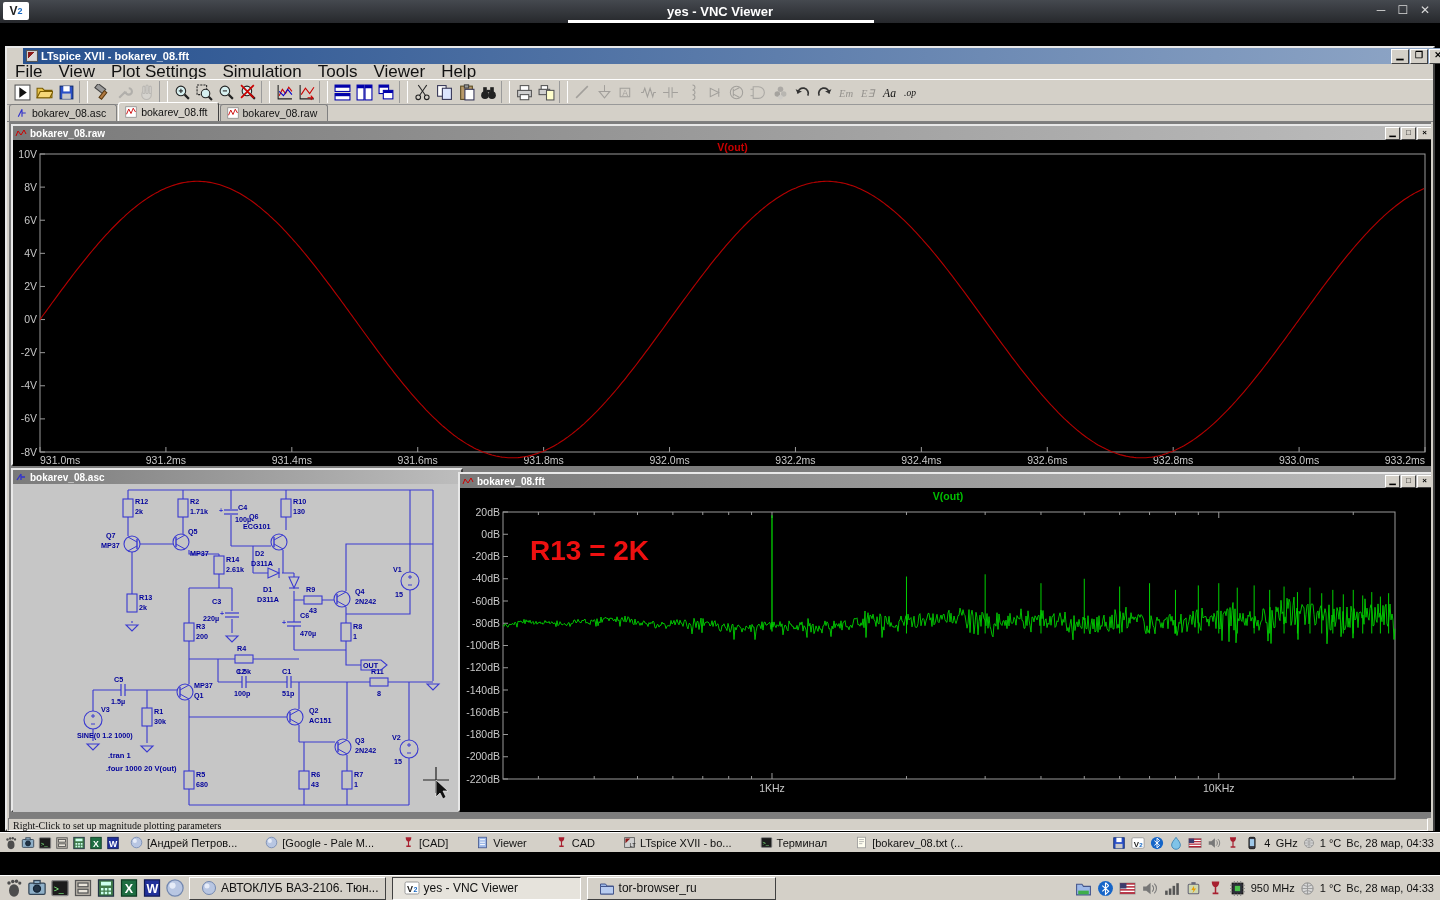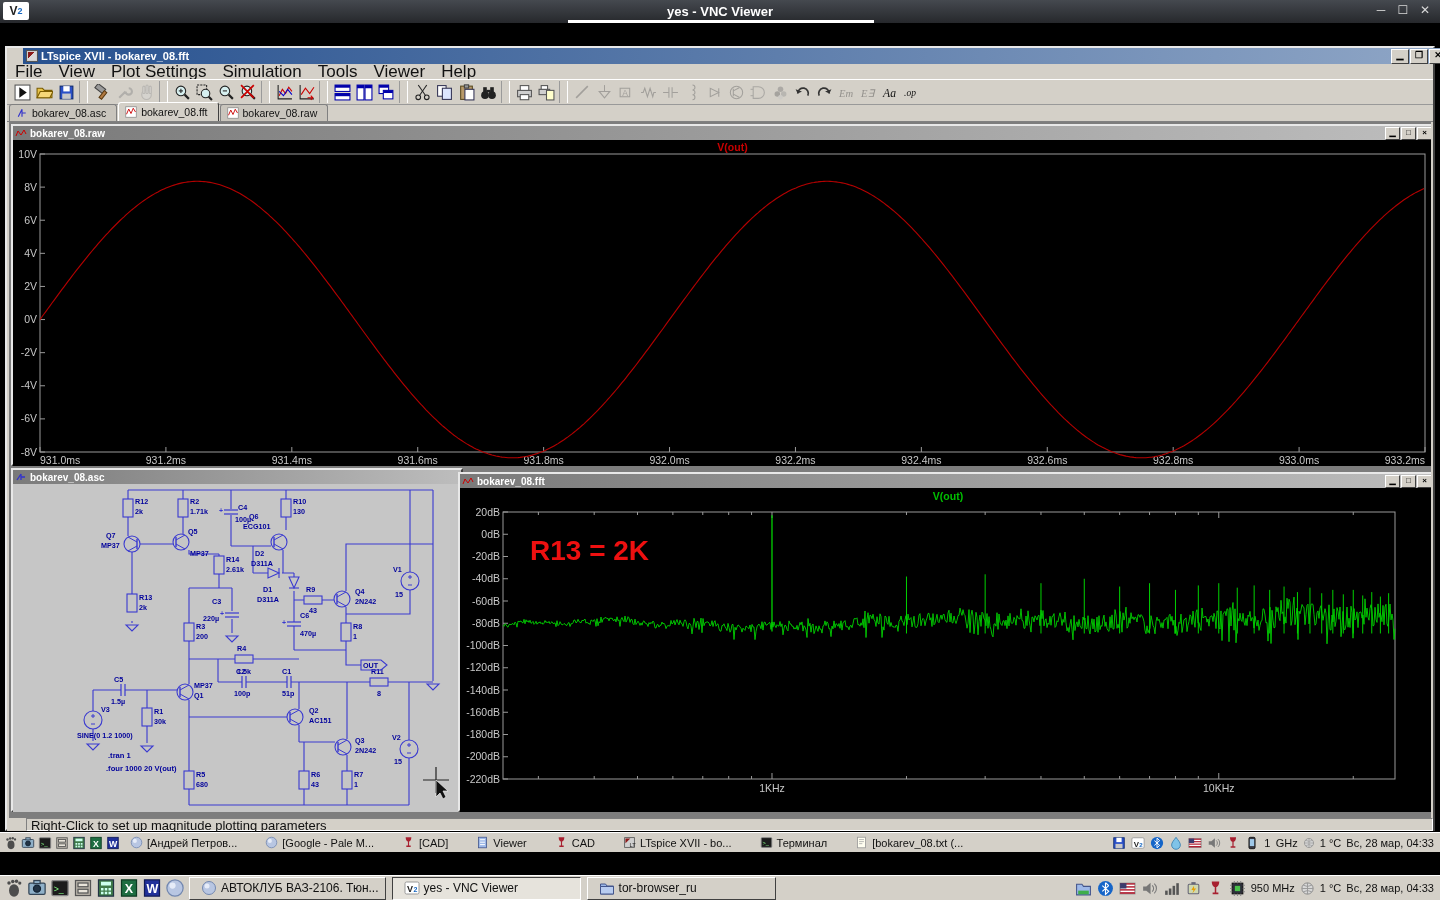--- a/index.html
+++ b/index.html
@@ -45,22 +45,22 @@
   .mdi-win{position:absolute;background:#d4d0c8;border:2px solid;border-color:#e8e8e8 #404040 #404040 #e8e8e8;box-sizing:border-box;}
   .mdi-title{height:14px;background:linear-gradient(90deg,#7a7a7a,#bdbdbd);display:flex;align-items:center;
     color:#fff;font-size:10px;font-weight:bold;gap:3px;padding-left:2px;position:relative;}
   .mdi-ctl{width:13px;height:11px;background:#d4d0c8;border:1px solid;border-color:#fff #404040 #404040 #fff;
     font-size:8px;line-height:9px;text-align:center;color:#000;font-weight:bold;}
   .mdi-controls{position:absolute;right:1px;top:1px;display:flex;gap:1px;}
   .mdi-body{position:absolute;left:0;top:14px;right:0;bottom:0;}
   .plot-body{background:#000;}
   #asc-body{background:#c6c6c6;font-weight:bold;}
   #lt-statusbar{left:0;top:770px;width:1426px;height:13px;background:#d4d0c8;display:flex;align-items:center;}
-  #status-field{margin-left:19px;padding:0 4px;font-size:13px;color:#111;height:13px;line-height:13px;
-    width:1420px;border:1px solid;border-color:#808080 #fff #fff #808080;box-sizing:border-box;}
+  #status-field{margin-left:1px;padding:0 4px;font-size:10px;color:#111;height:13px;line-height:13px;
+    width:1420px;border:1px solid;border-color:#808080 #fff #fff #808080;box-sizing:border-box;font-family:Liberation Serif, serif;}
 
   
   #inner-taskbar{left:0;top:832px;width:1440px;height:20px;background:#d4d0c8;
     border-top:1px solid #fff;box-sizing:border-box;display:flex;align-items:center;font-size:11px;color:#111;}
   #host-taskbar{left:0;top:875px;width:1440px;height:25px;background:#d4d0c8;
     border-top:1px solid #fff;box-sizing:border-box;display:flex;align-items:center;font-size:12px;color:#111;}
   .tb-launchers{display:flex;align-items:center;gap:3px;padding:0 4px;}
   .tasks{display:flex;align-items:center;flex:1;overflow:hidden;}
   .task{display:flex;align-items:center;gap:4px;white-space:nowrap;padding:1px 6px;}
   #host-taskbar .task{border:1px solid;border-color:#fff #404040 #404040 #fff;background:#d4d0c8;height:19px;margin-right:6px;min-width:170px;padding-left:11px;}
@@ -958,21 +958,21 @@
           <svg width="14" height="14" viewBox="0 0 16 16">
             <path d="M4.5 1.5 h7 c0 3.8 -1.8 5 -2.8 5.2 v5 h2 v1.8 h-5.4 v-1.8 h2 v-5 c-1 -0.2 -2.8 -1.4 -2.8 -5.2 z" fill="#a82030"></path>
           </svg>
         </div>
         <div style="display: flex;">
           <svg width="14" height="14" viewBox="0 0 16 16">
             <rect x="4.5" y="1.5" width="7" height="13" rx="1.5" fill="#3a3a44" stroke="#111"></rect>
             <rect x="5.5" y="3.5" width="5" height="8" fill="#9fc8e8"></rect>
           </svg>
         </div>
-        <span class="txt">1 GHz</span>
+        <span class="txt">4 GHz</span>
         <div style="display: flex;">
           <svg width="12" height="12" viewBox="0 0 16 16">
             <circle cx="8" cy="8" r="6" fill="#d8d8d8" stroke="#888"></circle>
             <path d="M2 8 h12 M8 2 v12 M3.5 4.5 a9 9 0 0 0 9 0 M3.5 11.5 a9 9 0 0 1 9 0" stroke="#999" fill="none"></path>
           </svg>
         </div>
         <span class="txt">1 °C</span>
         <span class="txt">Вс, 28 мар, 04:33</span>
       </div>
   </div>

